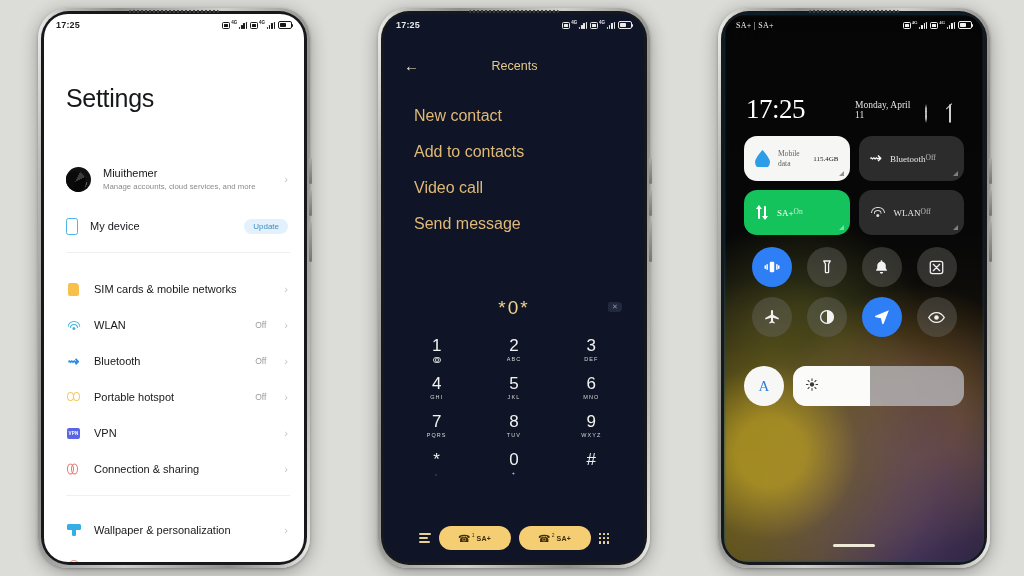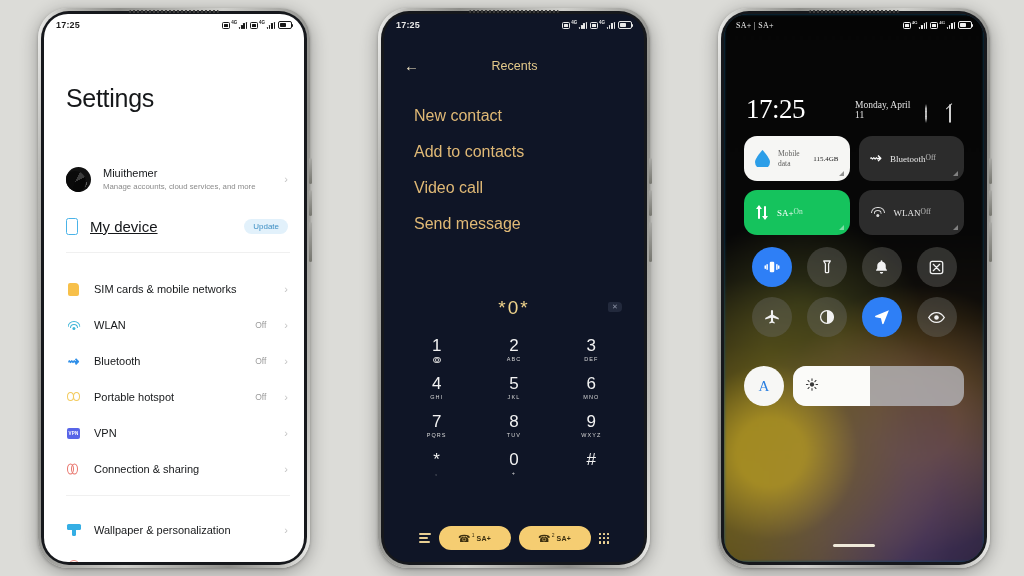--- a/index.html
+++ b/index.html
@@ -76,21 +76,21 @@
     background: radial-gradient(circle at 66% 66%, #5a5a5a 0 18%, #111 19% 100%); position:relative; overflow:hidden;}
   .avatar:after{content:"";position:absolute;left:-2px;top:4px;width:22px;height:22px;border-radius:50%;
     background:conic-gradient(from 200deg,#0a0a0a 0 52%,#3d3d3d 52% 62%,#070707 62% 100%);}
   .prof-txt { flex:1; }
   .prof-name { font-size:11px; color:#15171a; line-height:14px;}
   .prof-sub { font-size:7.8px; color:#8b8b8b; line-height:11px; margin-top:1px;}
   .chev { color:#c4c4c4; font-size:11px; line-height:1; flex:none; }
 
   .dev-row { position:absolute; top:198px; left:22px; right:16px; display:flex; align-items:center; gap:12px; height:28px;}
   .dev-ic { width:12px;height:17px;border:1.4px solid #4ab3e8;border-radius:2.5px;flex:none;}
-  .dev-name { flex:1; font-size:15px; color:#15171a;text-decoration:underline;}
+  .dev-name { flex:1; font-size:11px; color:#15171a;}
   .badge-update { background:#e2f1fb; color:#3e8fc4; font-size:8px; padding:3px 9px; border-radius:9px;}
 
   .sep { position:absolute; left:22px; right:14px; height:1px; background:#f0f0f0; }
 
   .srow { position:absolute; left:22px; right:16px; height:28px; display:flex; align-items:center; gap:13px; }
   .srow .ic { width:15px; height:15px; flex:none; display:flex; align-items:center; justify-content:center;}
   .srow .lbl { flex:1; font-size:11px; color:#16181a; }
   .srow .val { font-size:8.5px; color:#9b9b9b; margin-right:5px; }
 
   .ic-sim { width:11px;height:13px;border-radius:2px 4px 2px 2px;background:#f7c04a;}

